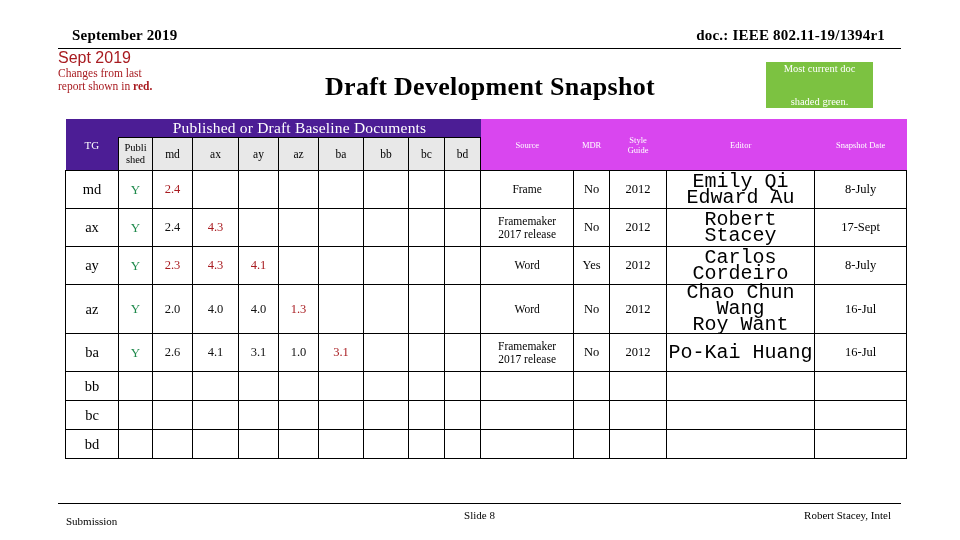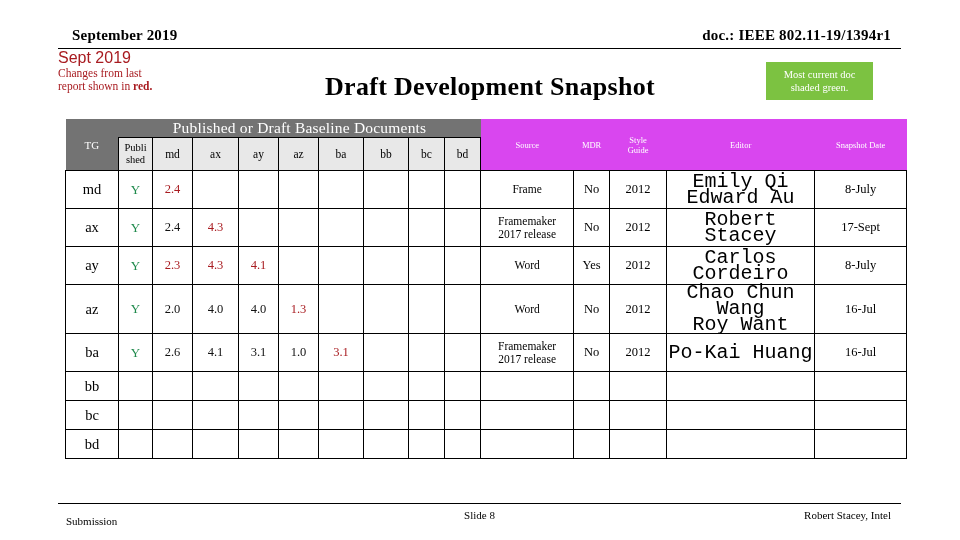--- a/index.html
+++ b/index.html
@@ -26,21 +26,21 @@
   #header-date {
     position: absolute;
     left: 14px;
     top: 0px;
     font-weight: bold;
     font-size: 15px;
     letter-spacing: 0.2px;
   }
   #header-doc {
     position: absolute;
-    right: 10px;
+    right: 16px;
     top: 0px;
     font-weight: bold;
     font-size: 15px;
     letter-spacing: 0.2px;
   }
   #header-rule {
     position: absolute;
     left: 0px;
     top: 21px;
     width: 843px;
@@ -81,30 +81,30 @@
     font-weight: bold;
     letter-spacing: 0.3px;
   }
 
   
   #legend-box {
     position: absolute;
     left: 766px;
     top: 62px;
     width: 107px;
-    height: 38px;
+    height: 46px;
     background: #7cc241;
     color: #ffffff;
     font-size: 10.5px;
     line-height: 13px;
     text-align: center;
     display: flex;
     flex-direction: column;
     align-items: center;
-    justify-content: center;
+    justify-content: space-between;
   }
 
   
   #snapshot-table {
     position: absolute;
     left: 65px;
     top: 119px;
     width: 829px;
     border-collapse: collapse;
     table-layout: fixed;
@@ -113,21 +113,21 @@
   #snapshot-table td, #snapshot-table th {
     border: 1.6px solid #000;
     padding: 0;
     vertical-align: middle;
     text-align: center;
     font-weight: normal;
   }
 
   
   .hdr-black {
-    background: #737373;
+    background: #4c1d95;
     color: #ffffff;
     border-color: #000000 !important;
   }
   .hdr-black.no-border { border: none !important; }
 
   #tg-head {
     font-size: 11px;
     font-weight: bold;
     vertical-align: top;
     padding-top: 3px;

